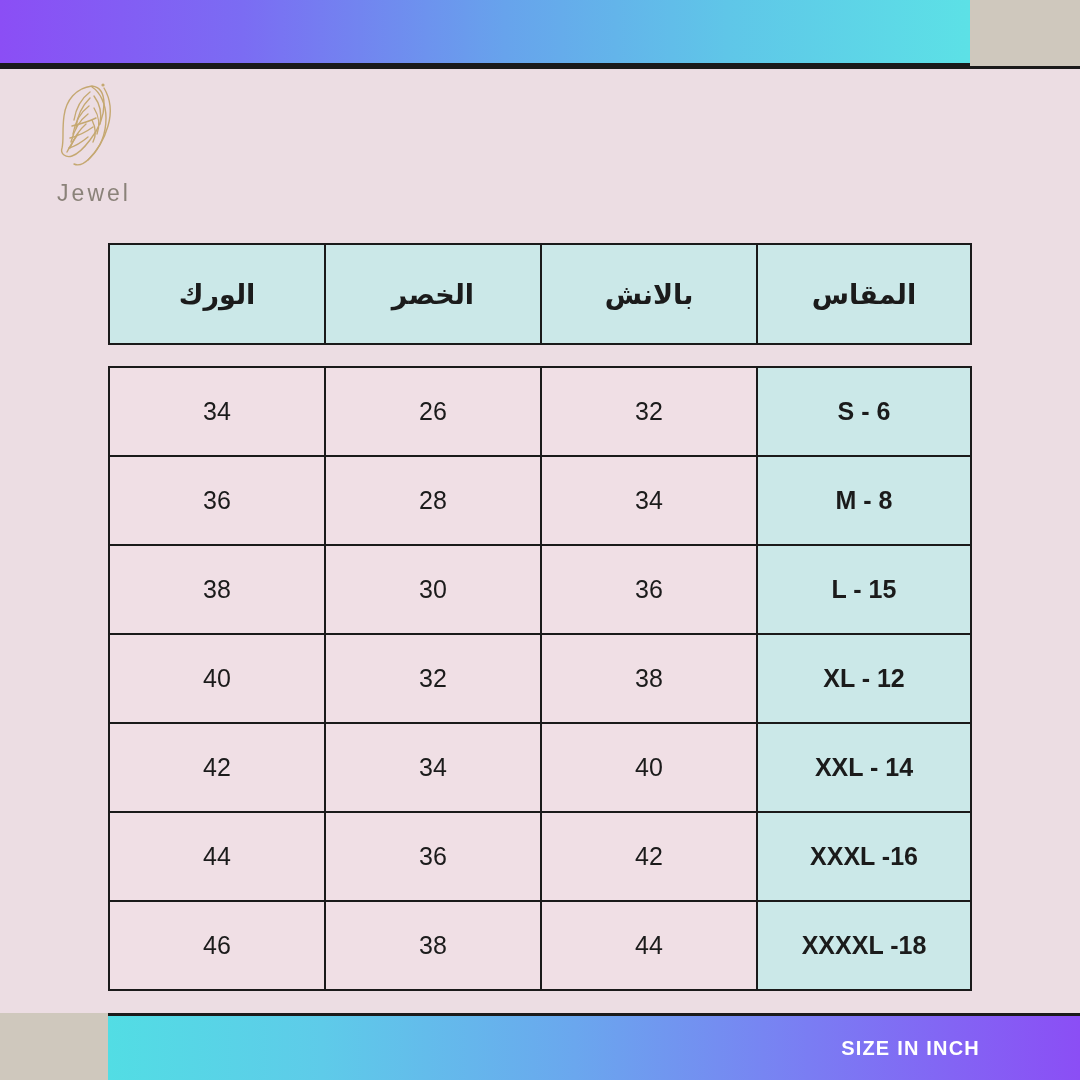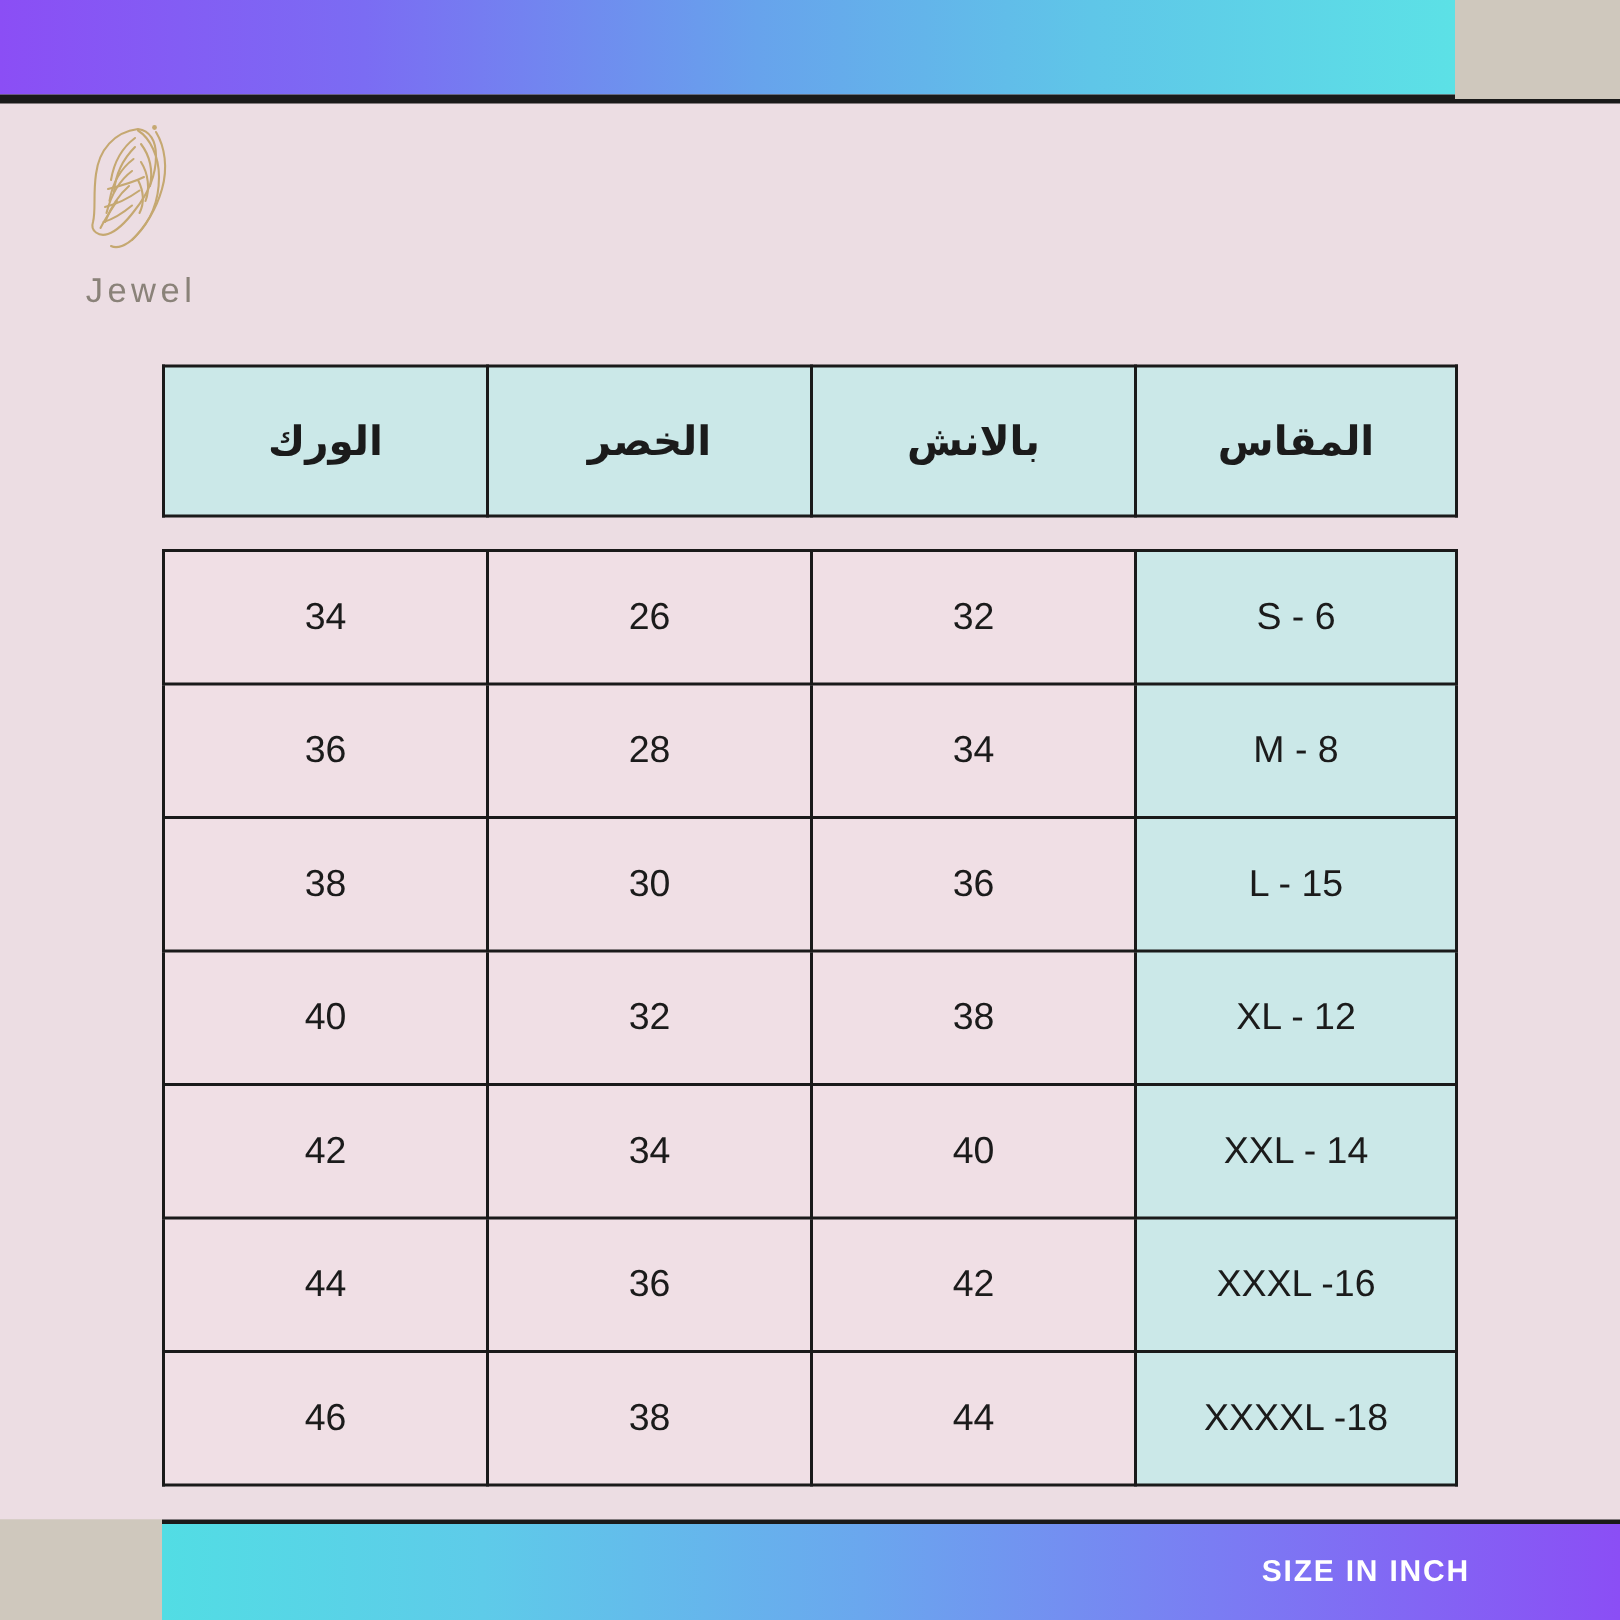--- a/index.html
+++ b/index.html
@@ -119,21 +119,21 @@
   .tbl-body { top: 366px; }
   .tbl-body td {
     height: 89px;
     text-align: center;
     vertical-align: middle;
     color: #1b1b1b;
   }
   .tbl-body td.c-size {
     background: #cbe8e8;
     font-size: 25px;
-    font-weight: normal;
+    font-weight: bold;
     font-family: "Liberation Sans", sans-serif;
     direction: ltr;
   }
   .tbl-body td.c-val {
     background: #f0dfe5;
     font-size: 25px;
     font-weight: normal;
     font-family: "Liberation Sans", sans-serif;
     direction: ltr;
     margin-left: 37px;

